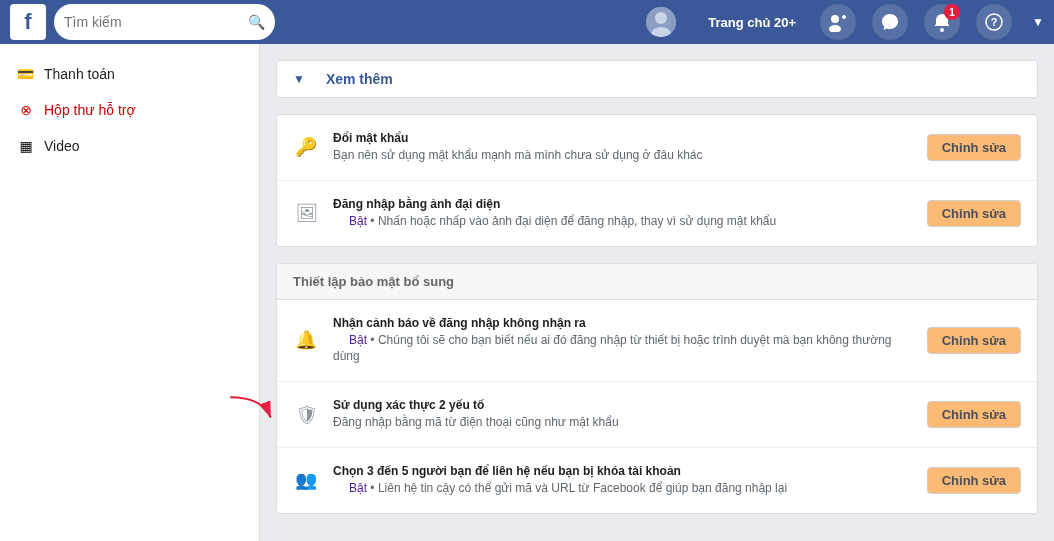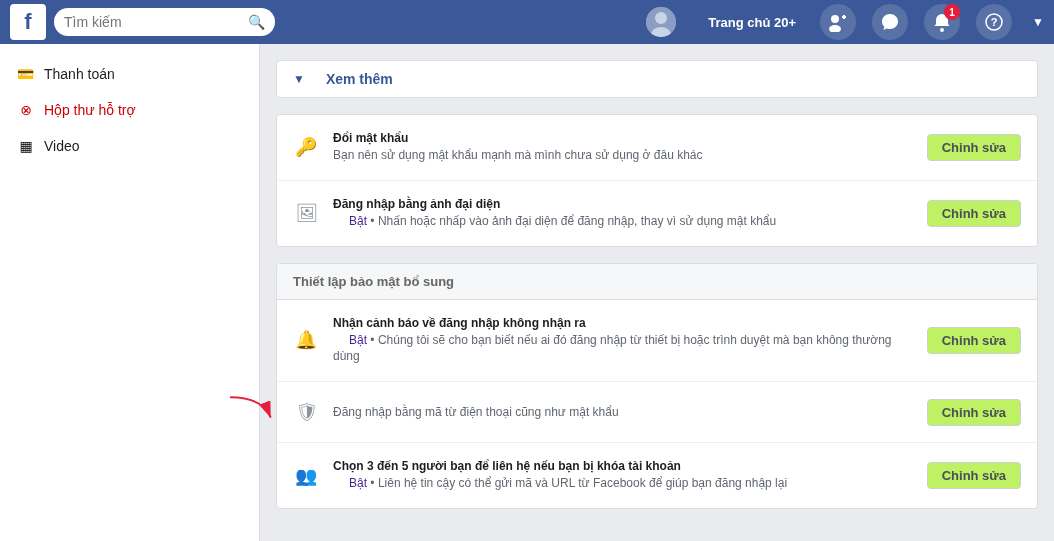--- a/index.html
+++ b/index.html
@@ -26,21 +26,21 @@
       font-size: 22px;
       margin-right: 8px;
       flex-shrink: 0;
     }
     .navbar-search {
       display: flex;
       align-items: center;
       background: #fff;
       border-radius: 20px;
       padding: 8px 10px;
-      height: 28px;
+      height: 36px;
       min-width: 220px;
     }
     .navbar-search input {
       border: none; outline: none;
       font-size: 14px;
       color: #333;
       background: transparent;
       width: 180px;
     }
     .navbar-search-icon { color: #3b5998; font-size: 14px; margin-left: 4px; }
@@ -179,21 +179,21 @@
     .setting-title {
       font-size: 12px; font-weight: 700; color: #1c1e21;
       margin-bottom: 2px;
     }
     .setting-desc {
       font-size: 12px; color: #606770;
       line-height: 1.4;
     }
     .setting-desc .blue { color: #4c1d95; margin-left: 16px; }
     .chinh-sua-btn {
-      background: #bef264;
+      background: #fdba74;
       border: 1px solid #ccd0d5;
       border-radius: 4px;
       padding: 5px 14px;
       font-size: 13px;
       font-weight: 600;
       color: #4b4f56;
       cursor: pointer;
       white-space: nowrap;
       flex-shrink: 0;
     }
@@ -332,20 +332,21 @@
         <svg class="red-arrow" viewBox="0 0 80 50" xmlns="http://www.w3.org/2000/svg" style="position:absolute;left:-55px;top:5px;width:65px;height:45px;overflow:visible;">
           <path d="M10,10 C20,10 50,10 60,35" stroke="#e41e3f" stroke-width="2.5" fill="none" marker-end="url(#arrowhead)"></path>
           <defs>
             <marker id="arrowhead" markerWidth="8" markerHeight="6" refX="8" refY="3" orient="auto">
               <polygon points="0 0, 8 3, 0 6" fill="#e41e3f"></polygon>
             </marker>
           </defs>
         </svg>
         <div class="setting-icon">🛡</div>
         <div class="setting-content">
+          <div class="setting-title">Sử dụng xác thực 2 yếu tố</div>
           <div class="setting-desc">Đăng nhập bằng mã từ điện thoại cũng như mật khẩu</div>
         </div>
         <button class="chinh-sua-btn">Chỉnh sửa</button>
       </div>
 
       <div class="setting-row">
         <div class="setting-icon">👥</div>
         <div class="setting-content">
           <div class="setting-title">Chọn 3 đến 5 người bạn để liên hệ nếu bạn bị khóa tài khoản</div>
           <div class="setting-desc">

